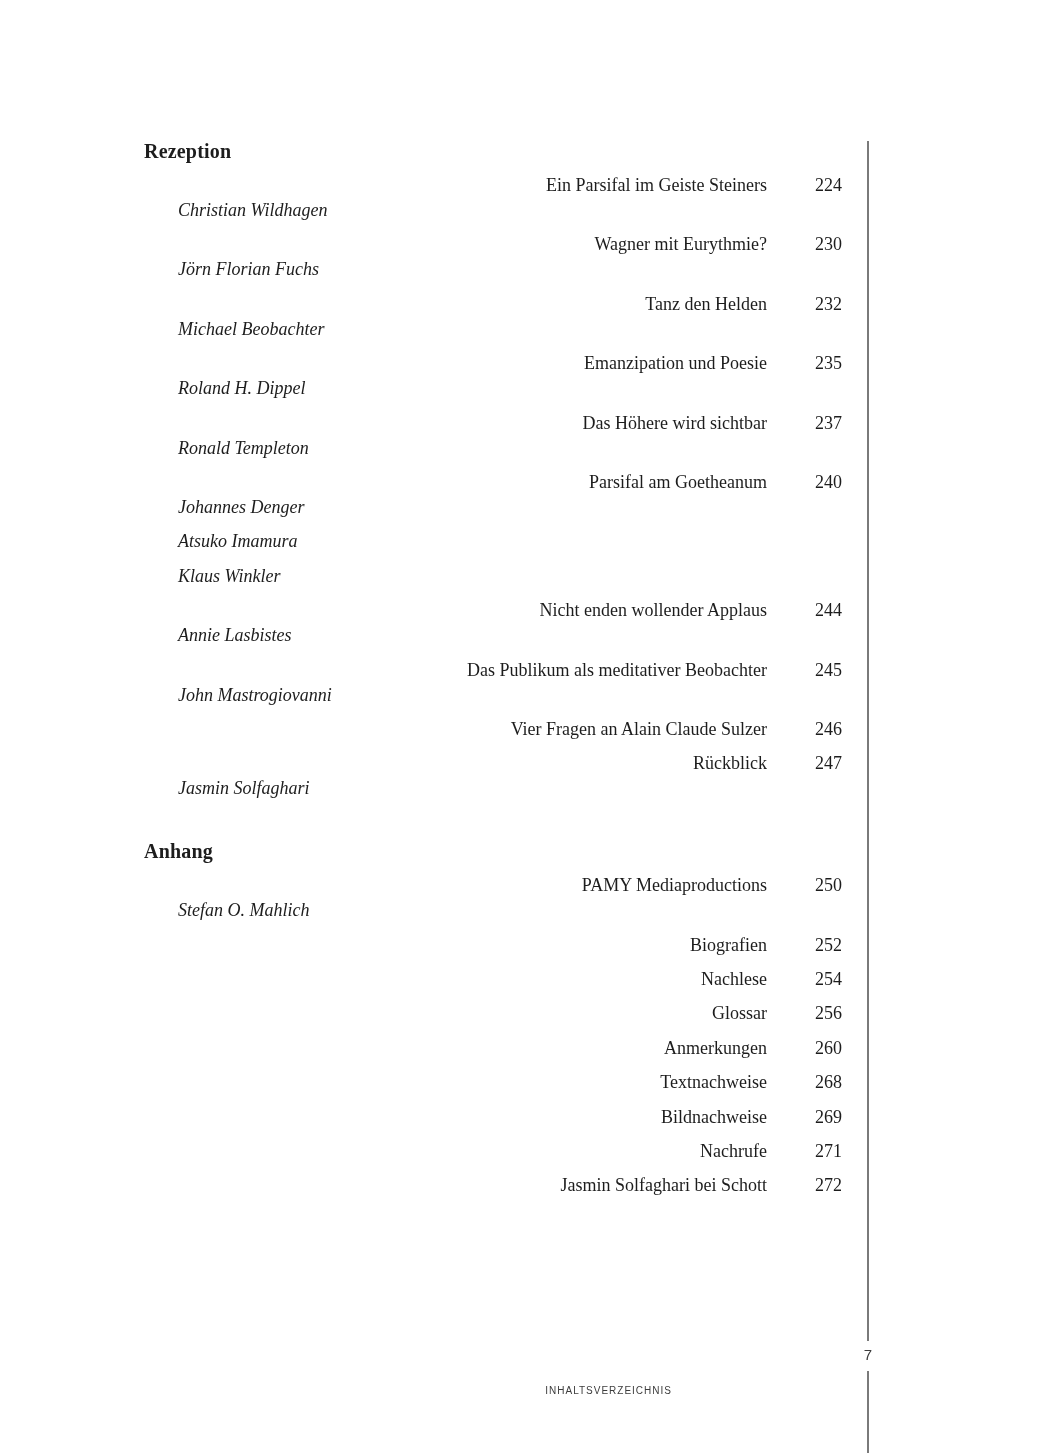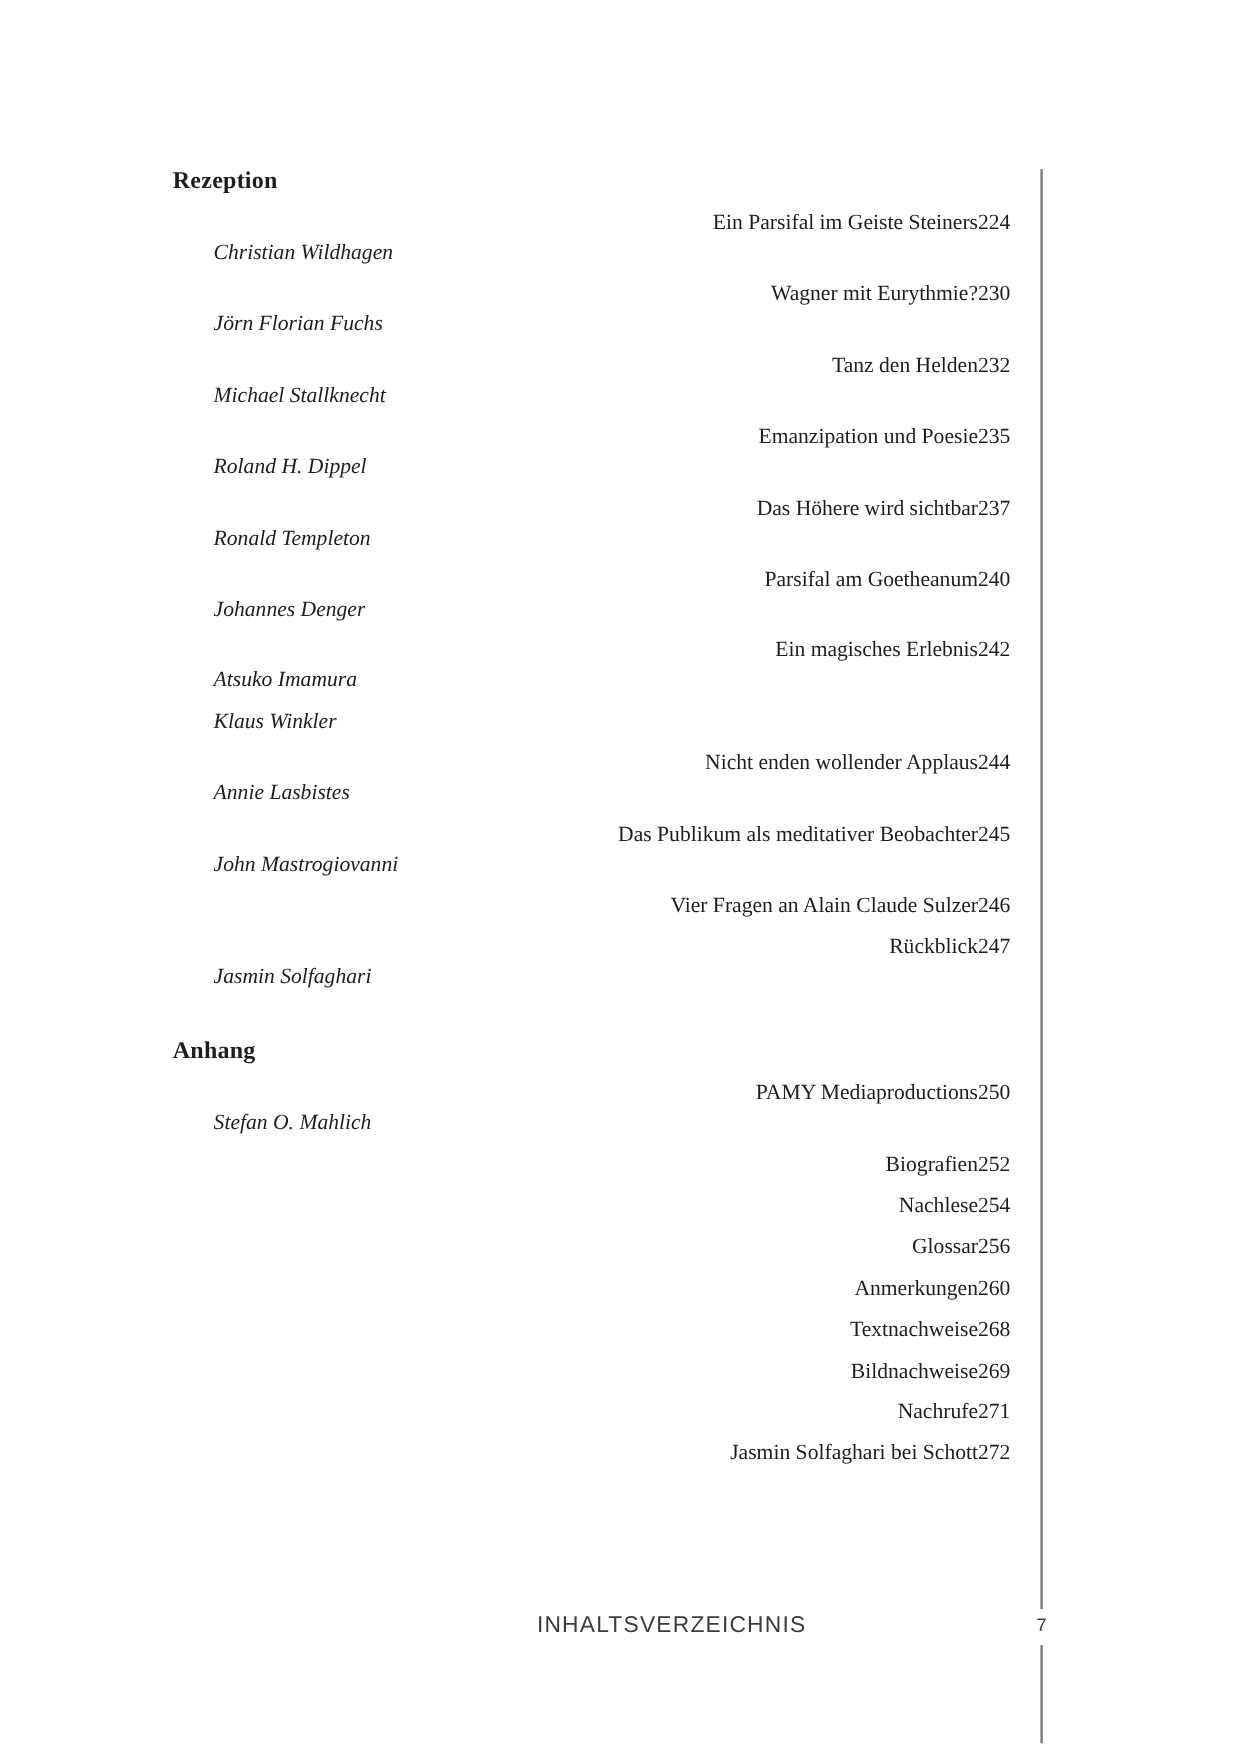--- a/index.html
+++ b/index.html
@@ -41,42 +41,42 @@
   }
   .entry { margin-bottom: 9.4px; }
   .row {
     display: flex;
     justify-content: flex-end;
     align-items: baseline;
     font-size: 18px;
     line-height: 25px;
   }
   .title { padding-left: 10px; white-space: nowrap; }
-  .page-num { white-space: nowrap; }
+  .page-num { white-space: nowrap; margin-left: 48px; }
   .author {
     font-style: italic;
     font-size: 18px;
     line-height: 25px;
     padding-left: 34px;
     white-space: nowrap;
   }
   .rule {
     position: absolute;
     left: 867px;
     width: 2px;
     background: var(--rule-color);
   }
   .rule-top { top: 141px; height: 1200px; }
   .rule-bottom { top: 1371px; height: 82px; }
   .footer-label {
     position: absolute;
-    top: 1347px;
+    top: 1383px;
     right: 201px;
     font-family: "Liberation Sans", sans-serif;
-    font-size: 19px;
+    font-size: 10px;
     line-height: 15px;
     letter-spacing: 1px;
     color: var(--footer-color);
     white-space: nowrap;
   }
   .footer-num {
     position: absolute;
     top: 1347px;
     left: 859px;
     width: 18px;
@@ -106,21 +106,21 @@
             <span class="title">Wagner mit Eurythmie?</span>
             <span class="page-num">230</span>
           </div>
           <div class="author">Jörn Florian Fuchs</div>
         </div>
         <div class="entry">
           <div class="row">
             <span class="title">Tanz den Helden</span>
             <span class="page-num">232</span>
           </div>
-          <div class="author">Michael Stallknecht</div>
+          <div class="author">Michael Beobachter</div>
         </div>
         <div class="entry">
           <div class="row">
             <span class="title">Emanzipation und Poesie</span>
             <span class="page-num">235</span>
           </div>
           <div class="author">Roland H. Dippel</div>
         </div>
         <div class="entry">
           <div class="row">
@@ -130,24 +130,20 @@
           <div class="author">Ronald Templeton</div>
         </div>
         <div class="entry">
           <div class="row">
             <span class="title">Parsifal am Goetheanum</span>
             <span class="page-num">240</span>
           </div>
           <div class="author">Johannes Denger</div>
         </div>
         <div class="entry">
-          <div class="row">
-            <span class="title">Ein magisches Erlebnis</span>
-            <span class="page-num">242</span>
-          </div>
           <div class="author">Atsuko Imamura</div>
         </div>
         <div class="entry">
           <div class="author">Klaus Winkler</div>
         </div>
         <div class="entry">
           <div class="row">
             <span class="title">Nicht enden wollender Applaus</span>
             <span class="page-num">244</span>
           </div>

